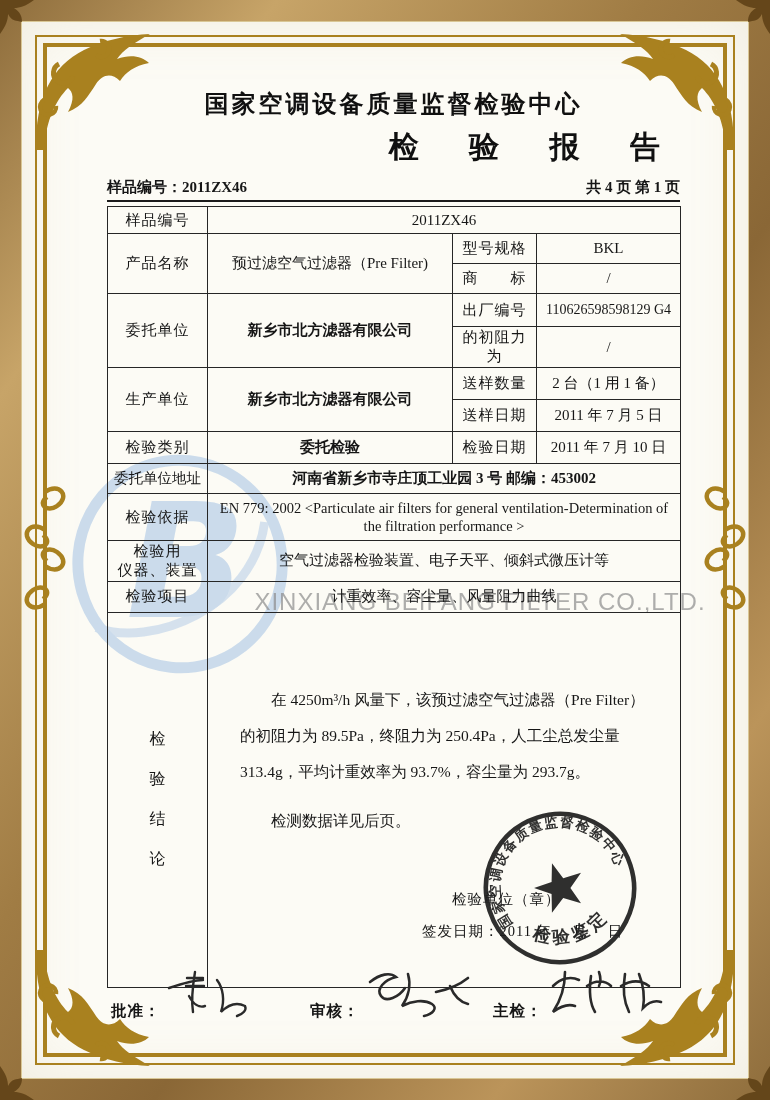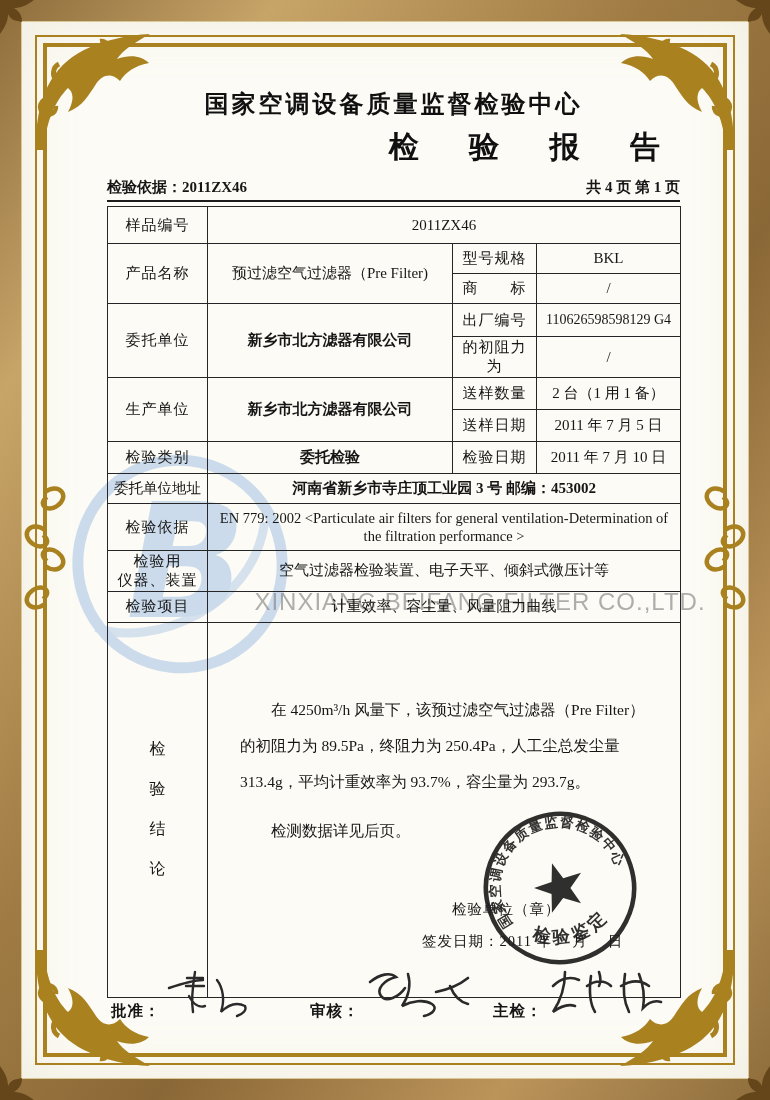--- a/index.html
+++ b/index.html
@@ -115,34 +115,34 @@
 
     <use href="#sideScroll" transform="translate(45,548)"></use>
     <use href="#sideScroll" transform="translate(725,548) scale(-1,1)"></use>
   </svg>
 
   <div class="content">
     <div class="org-name">国家空调设备质量监督检验中心</div>
     <div class="doc-title">检 验 报 告</div>
 
     <div class="meta-row">
-      <span><span>检验依据：</span><span>2011ZX46</span></span>
+      <span><span>样品编号：</span><span>2011ZX46</span></span>
       <span>共 4 页 第 1 页</span>
     </div>
     <div class="rule"></div>
 
     <table class="report">
       <colgroup>
           <col style="width:100px">
           <col style="width:245px">
           <col style="width:84px">
           <col style="width:144px">
         </colgroup>
       <tbody>
-          <tr style="height:37px">
+          <tr style="height:27px">
         <td class="lbl">样品编号</td>
         <td class="left" colspan="3">2011ZX46</td>
       </tr>
       <tr style="height:30px">
         <td class="lbl" rowspan="2">产品名称</td>
         <td rowspan="2">预过滤空气过滤器（Pre Filter)</td>
         <td class="lbl">型号规格</td>
         <td>BKL</td>
       </tr>
       <tr style="height:30px">

